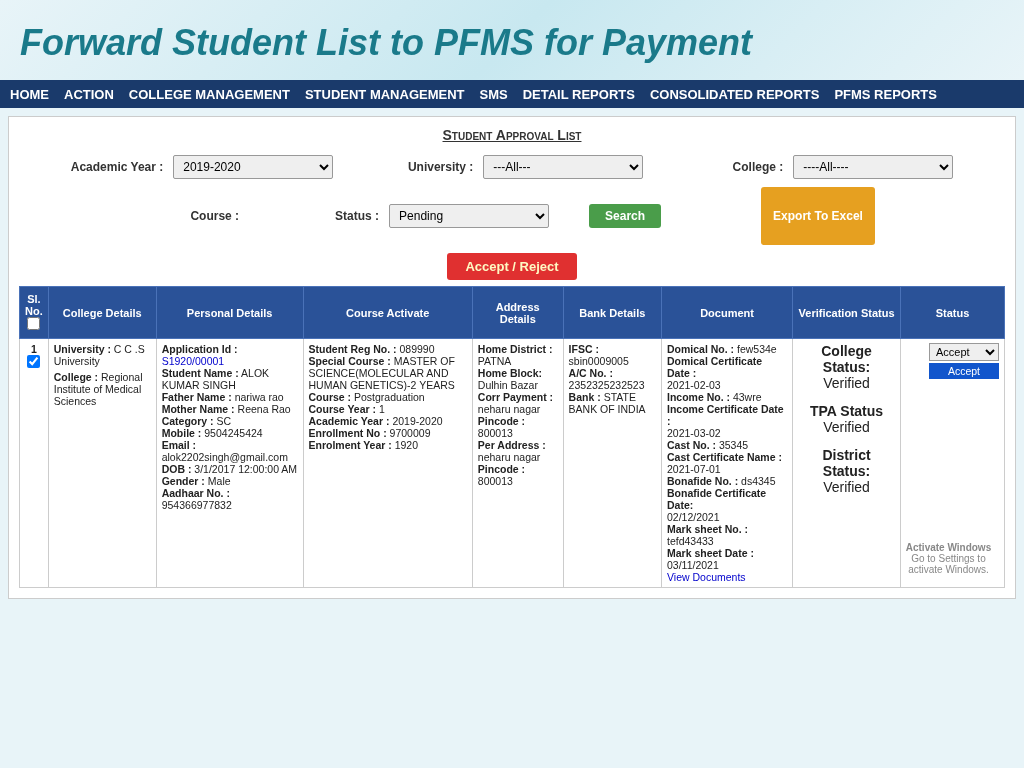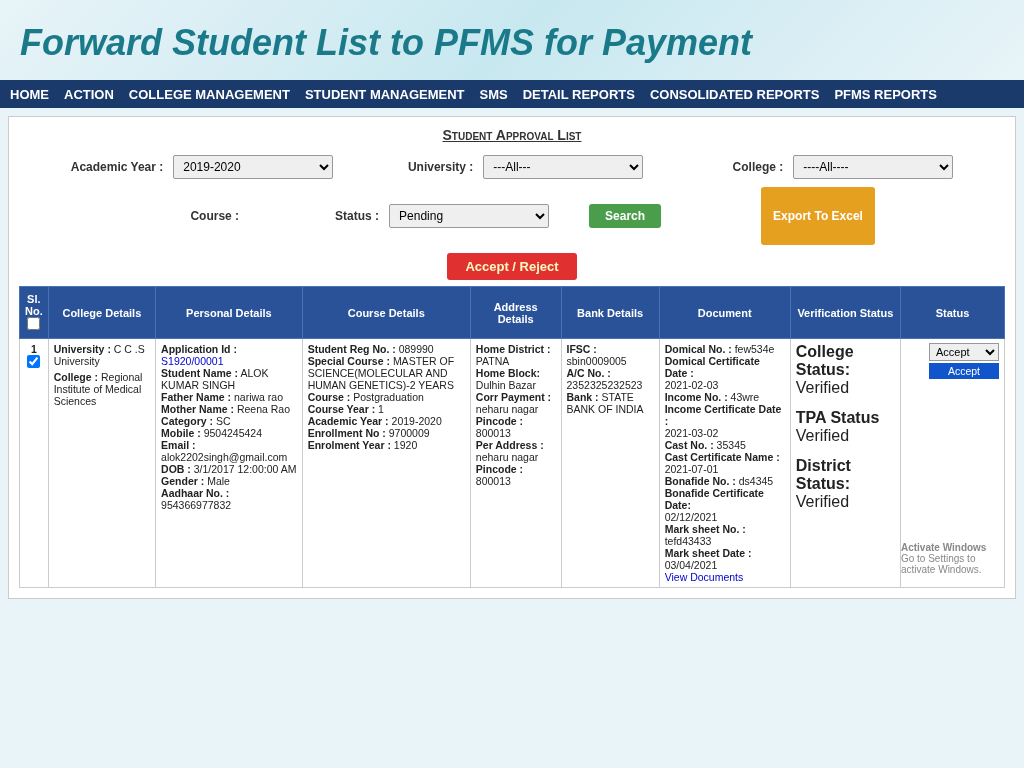--- a/index.html
+++ b/index.html
@@ -154,30 +154,30 @@
       padding: 1px 2px;
       width: 70px;
     }
     .status-dropdown {
       position: relative;
       display: inline-block;
       padding-left: 23px;
     }
 
     
-    .ver-status { font-size: 16px; }
+    .ver-status { font-size: 14px; text-align: center; }
 
     
     .activate-watermark {
       position: absolute;
       bottom: 12px;
       right: 8px;
       font-size: 10px;
       color: #888;
-      text-align: left;
+      text-align: center;
     }
   </style>
 </head>
 <body>
 
 <div class="page-title">
   <span>Forward Student List to PFMS for Payment</span>
 </div>
 
 <nav class="navbar">
@@ -237,21 +237,21 @@
   <div class="table-container">
     <table>
       <thead>
         <tr>
           <th>
             <div>Sl. No.</div>
             <input type="checkbox" style="">
           </th>
           <th>College Details</th>
           <th>Personal Details</th>
-          <th>Course Details</th>
+          <th>Course Activate</th>
           <th>Address Details</th>
           <th>Bank Details</th>
           <th>Document</th>
           <th>Verification Status</th>
           <th>Status</th>
         </tr>
       </thead>
       <tbody>
         <tr>
 
@@ -319,21 +319,21 @@
             <div>2021-03-02</div>
             <div><span class="field-label">Cast No. :</span> <span>35345</span></div>
             <div><span class="field-label">Cast Certificate Name :</span></div>
             <div>2021-07-01</div>
             <div><span class="field-label">Bonafide No. :</span> <span>ds4345</span></div>
             <div><span class="field-label">Bonafide Certificate Date:</span></div>
             <div>02/12/2021</div>
             <div><span class="field-label">Mark sheet No. :</span></div>
             <div>tefd43433</div>
             <div><span class="field-label">Mark sheet Date :</span></div>
-            <div>03/04/2021</div>
+            <div>03/11/2021</div>
             <div><a class="link-blue">View Documents</a></div>
           </td>
 
           <td style="min-width:100px;">
             <div class="ver-status"><span class="field-label">College Status:</span> <span>Verified</span></div>
             <br>
             <div class="ver-status"><span class="field-label">TPA Status</span> <span>Verified</span></div>
             <br>
             <div class="ver-status"><span class="field-label">District Status:</span> <span>Verified</span></div>
           </td>

